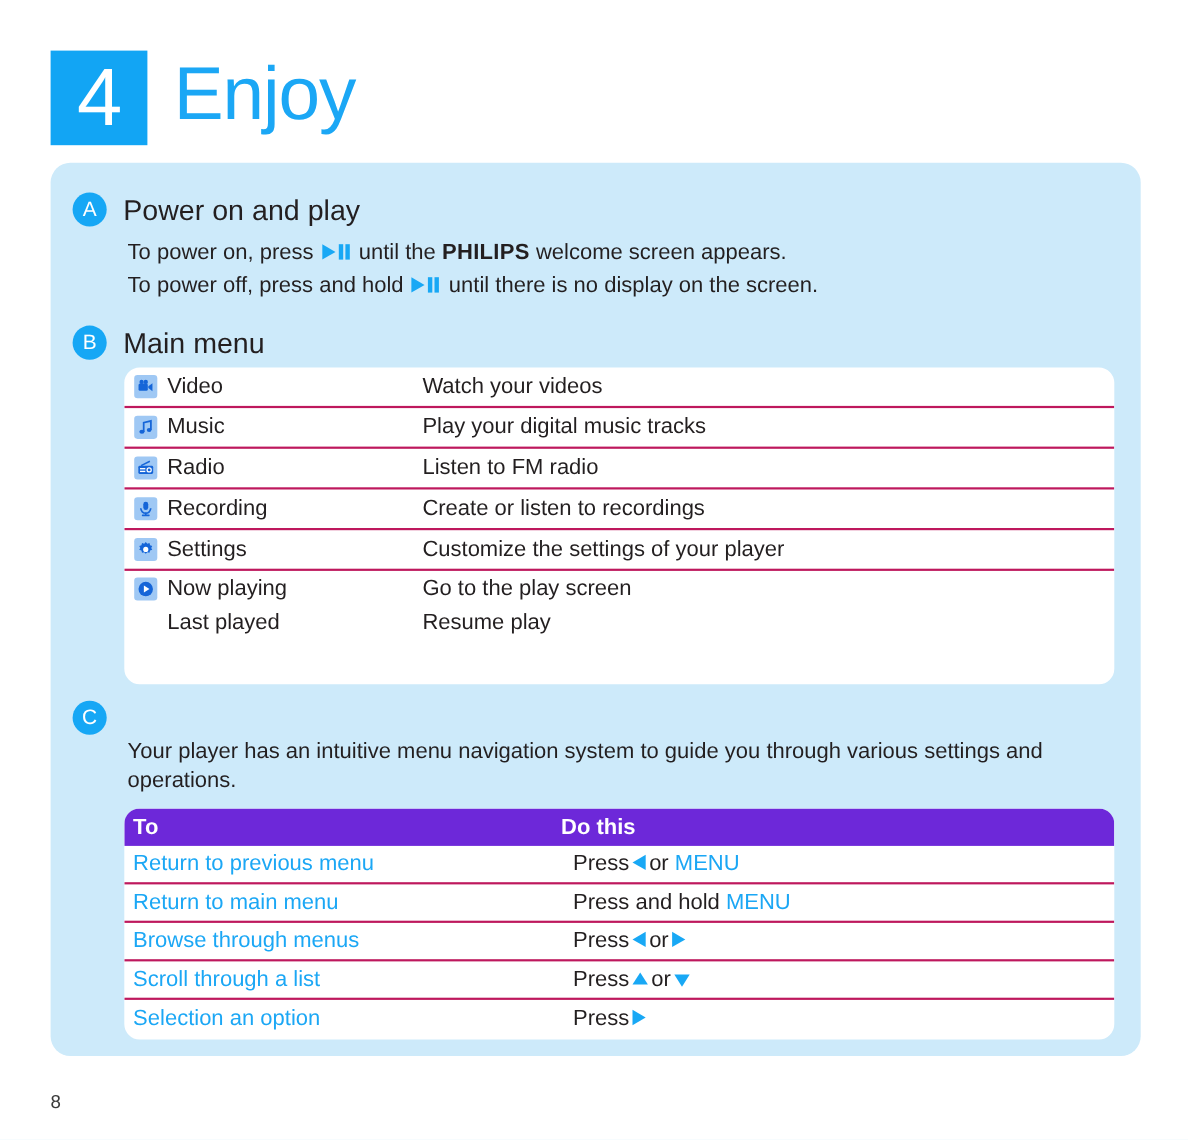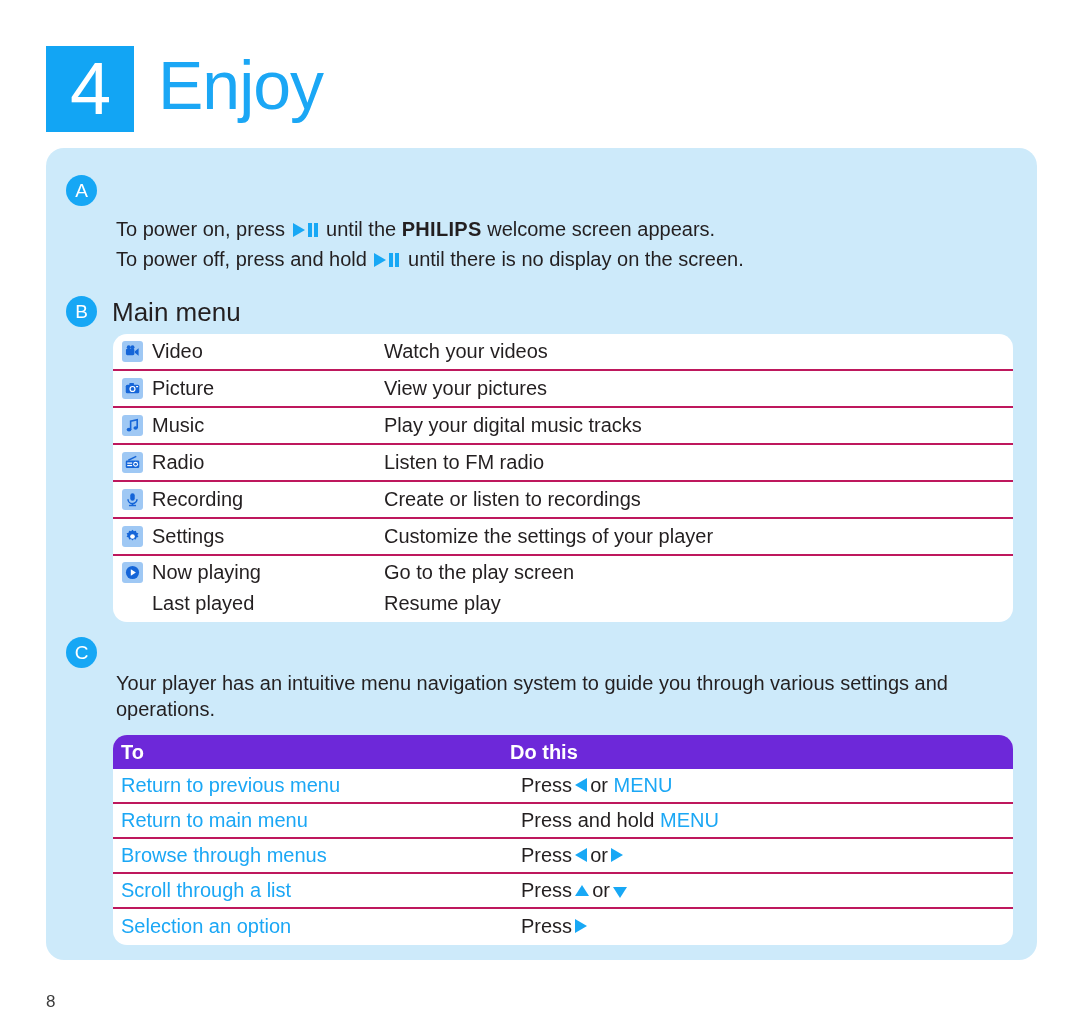--- a/index.html
+++ b/index.html
@@ -255,20 +255,21 @@
 
 <div class="chapter">
   <div class="chapter-num">4</div>
   <div class="chapter-title">Enjoy</div>
 </div>
 
 <div class="panel"></div>
 
 <div class="sec-head" style="left:66px; top:175px;">
   <div class="badge">A</div>
+  <div class="sec-title">Power on and play</div>
 </div>
 
 <div class="a-body">
   <div class="line">
     <span>To power on, press</span>
     <span class="playpause"><i class="tri"></i><i class="bar b1"></i><i class="bar b2"></i></span>
     <span>until the</span>
     <span class="bold">PHILIPS</span>
     <span>welcome screen appears.</span>
   </div>
@@ -293,33 +294,20 @@
           <circle cx="4" cy="3.4" r="2.1" fill="#1565d8"></circle>
           <circle cx="8" cy="3.4" r="2.1" fill="#1565d8"></circle>
         </svg>
       </span>
       <span class="menu-label">Video</span>
       <span class="menu-desc">Watch your videos</span>
     </div>
     <div class="row">
       <span class="tile">
         <svg width="15" height="15" viewBox="0 0 16 16">
-          <rect x="0.8" y="4" width="14.4" height="9" rx="1.6" fill="#1565d8"></rect>
-          <rect x="4.6" y="2.2" width="5" height="2.4" rx="0.8" fill="#1565d8"></rect>
-          <circle cx="8" cy="8.5" r="3.3" fill="#ffffff"></circle>
-          <circle cx="8" cy="8.5" r="2" fill="#1565d8"></circle>
-          <rect x="11.8" y="5.2" width="2.2" height="1.4" rx="0.4" fill="#ffffff"></rect>
-        </svg>
-      </span>
-      <span class="menu-label">Picture</span>
-      <span class="menu-desc">View your pictures</span>
-    </div>
-    <div class="row">
-      <span class="tile">
-        <svg width="15" height="15" viewBox="0 0 16 16">
           <path d="M6 12.4 V3.4 L13 1.8 V10.6" stroke="#1565d8" stroke-width="1.7" fill="none"></path>
           <ellipse cx="4.3" cy="12.3" rx="2.5" ry="2" fill="#1565d8"></ellipse>
           <ellipse cx="11.3" cy="10.6" rx="2.3" ry="1.9" fill="#1565d8"></ellipse>
         </svg>
       </span>
       <span class="menu-label">Music</span>
       <span class="menu-desc">Play your digital music tracks</span>
     </div>
     <div class="row">
       <span class="tile">

